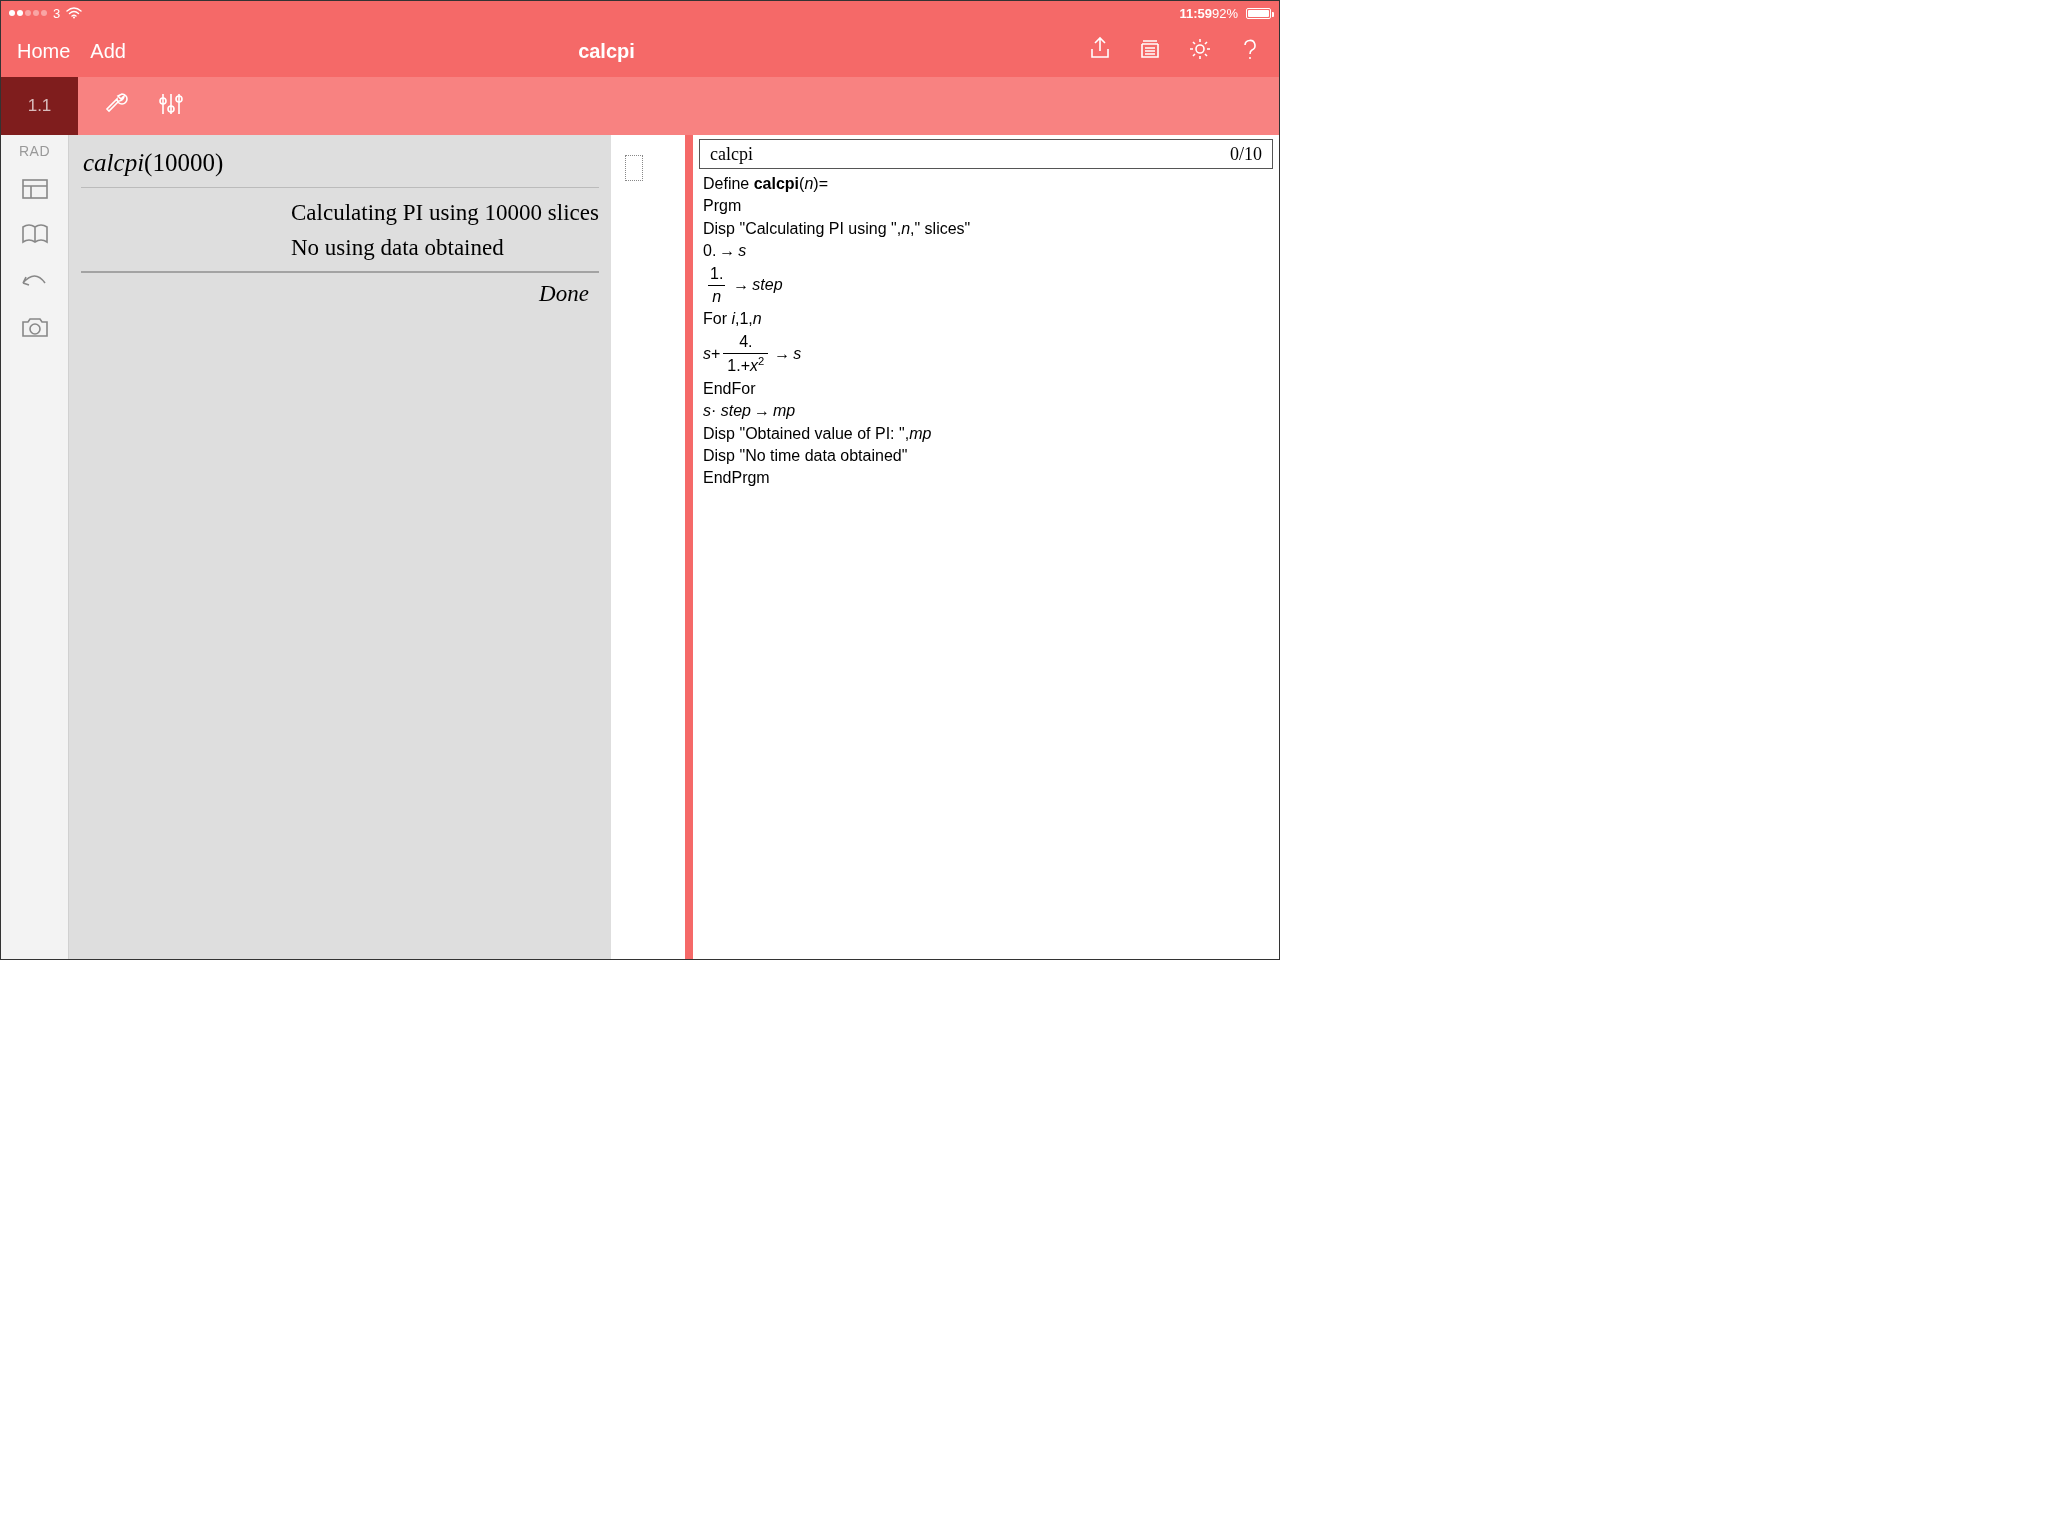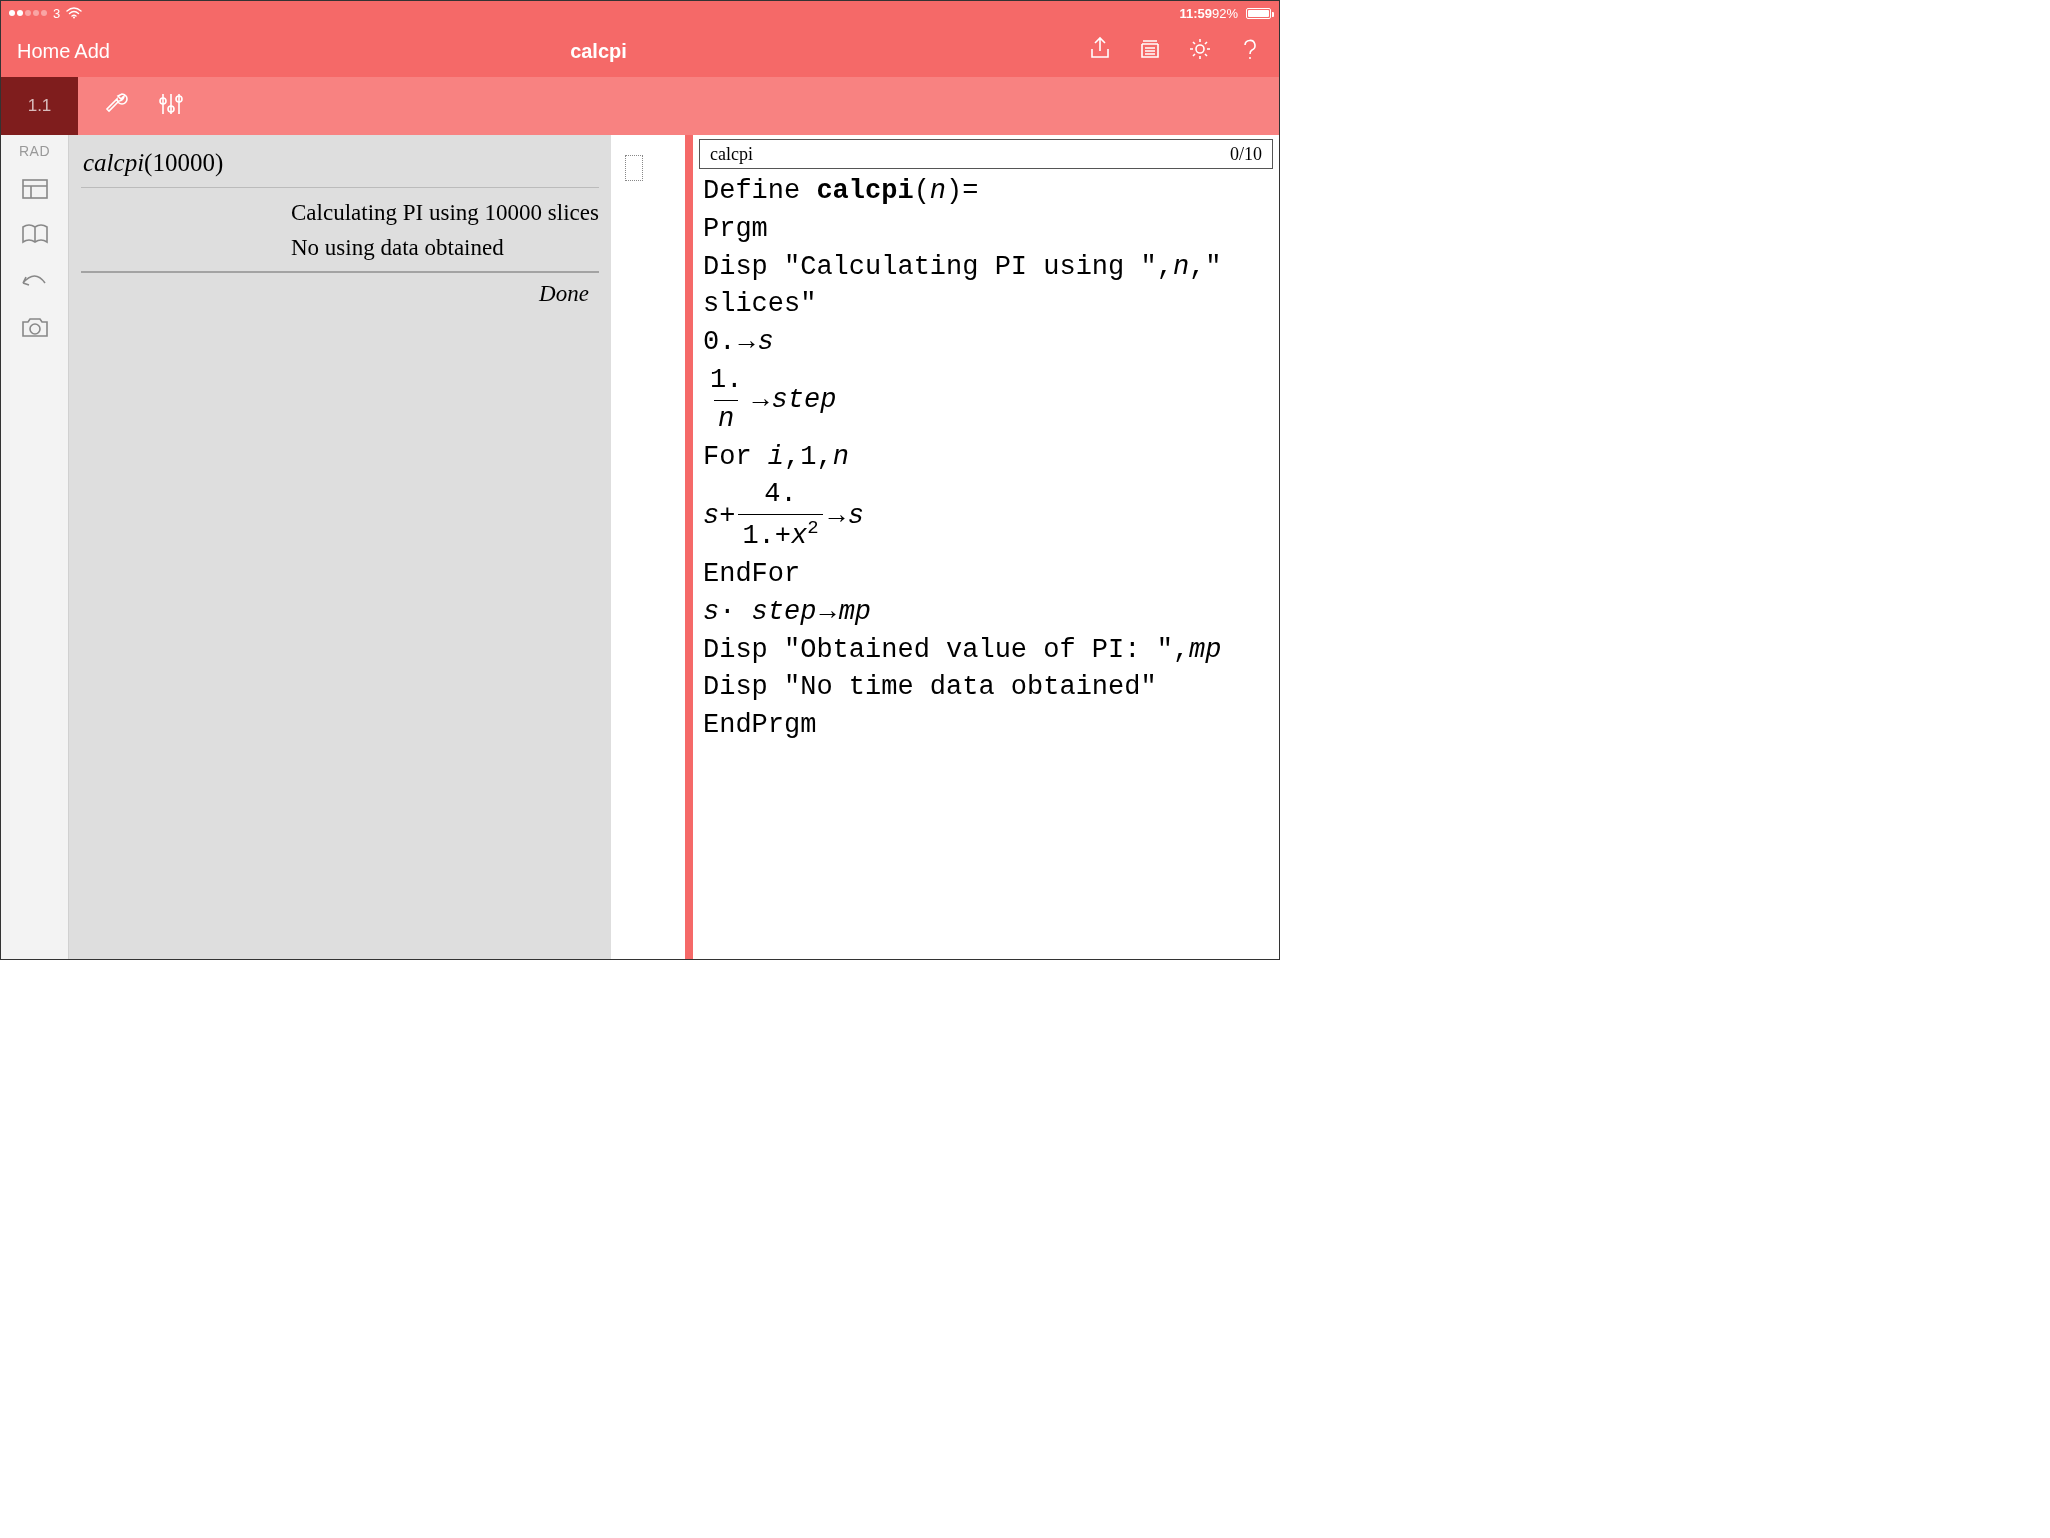--- a/index.html
+++ b/index.html
@@ -15,21 +15,21 @@
   .statusbar .right { display:flex; align-items:center; gap:4px;}
   .dots { display:flex; gap:2px; }
   .dot{ width:6px; height:6px; border-radius:50%; background:rgba(255,255,255,.4);}
   .dot.on{ background:#fff;}
   .battery { width:25px; height:11px; border:1px solid #fff; border-radius:2px; position:relative; margin-left:4px;}
   .battery::after{content:""; position:absolute; right:-4px; top:3px; width:2px; height:5px; background:#fff; border-radius:0 1px 1px 0;}
   .battery .fill{ position:absolute; left:1px; top:1px; bottom:1px; width:90%; background:#fff; border-radius:1px;}
 
   
   .navbar { height: 52px; background: #f56968; color: #fff; display: flex; align-items: center; padding: 0 16px; }
-  .navbar .nav-left { display:flex; gap:4px; font-size:20px; font-weight:400;}
+  .navbar .nav-left { display:flex; gap:20px; font-size:20px; font-weight:400;}
   .navbar .nav-btn { cursor:pointer; }
   .navbar .nav-title { flex:1; text-align:center; font-size:20px; font-weight:600; }
   .navbar .nav-right { display:flex; gap:24px; align-items:center; }
   .ticon { width:26px; height:26px; stroke:#fff; fill:none; stroke-width:1.6; }
 
   
   .toolbar { height: 58px; background: #f88281; display: flex; align-items: center; }
   .tab-label { width:77px; height:58px; background:#7f1d1d; color:rgba(255,255,255,.7); display:flex; align-items:center; justify-content:center; font-size:17px;}
   .toolbar .ticon-wrap{ margin-left:24px; cursor:pointer;}
   .toolbar svg { stroke:#fff; stroke-width:1.6; fill:none; width:30px; height:30px;}
@@ -54,21 +54,21 @@
   .entry .done { text-align:right; font-family:"Times New Roman", Times, serif; font-style:italic; font-size:23px; padding:8px 10px 4px 0; border-top:2px solid #a3a3a3; margin-top:6px;}
   .cursor-cell{ width:18px; height:26px; border:1px dotted #888; margin:20px 0 0 14px;}
 
   
   .vdivider { width:8px; background:#f56968;}
 
   
   .code-pane { width:586px; background:#fff; display:flex; flex-direction:column; }
   .code-header { display:flex; border:1px solid #555; margin:4px 6px 2px; height:30px; align-items:center; padding:0 10px; font-size:18px; font-family:"Times New Roman",Times,serif;}
   .code-header .hname{ flex:1;}
-  .code-body { font-family:Liberation Mono, monospace; font-size:27px; padding:2px 10px 10px; line-height:1.4;}
+  .code-body { font-family:Liberation Sans, sans-serif; font-size:16px; padding:2px 10px 10px; line-height:1.4;}
   .code-body .i{ font-style:italic;}
   .code-body .b{ font-weight:bold;}
   .frac{ display:inline-flex; flex-direction:column; align-items:center; vertical-align:middle; margin:0 3px;}
   .frac .num{ padding:0 4px;}
   .frac .den{ border-top:1px solid #000; padding:0 4px;}
   .arrow{ margin:0 3px;}
   sup{ font-size:.7em; vertical-align:super;}
 </style>
 </head>
 <body>

